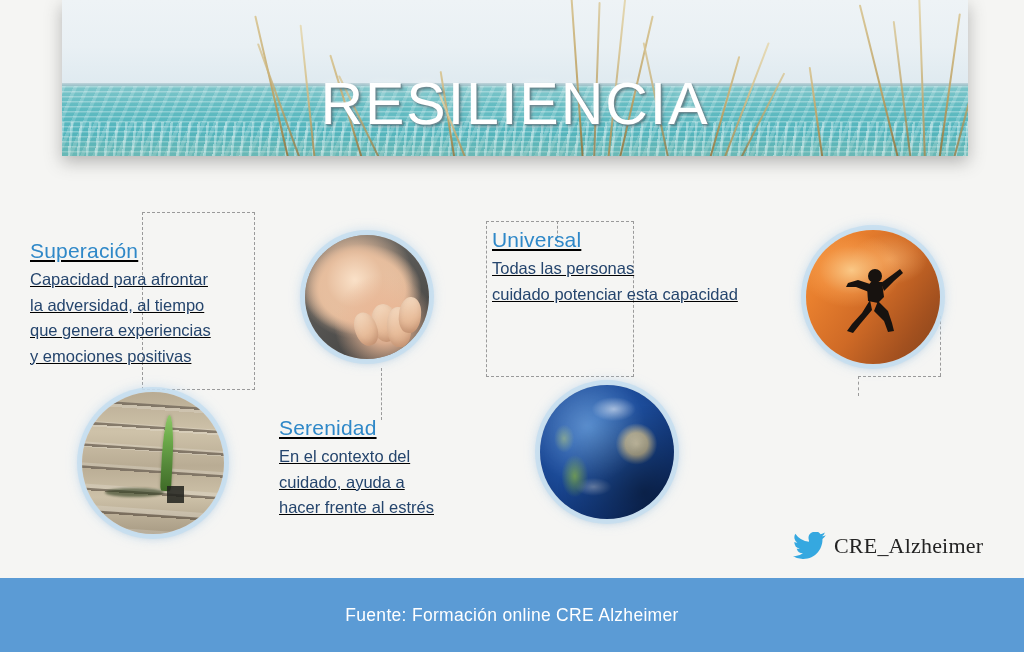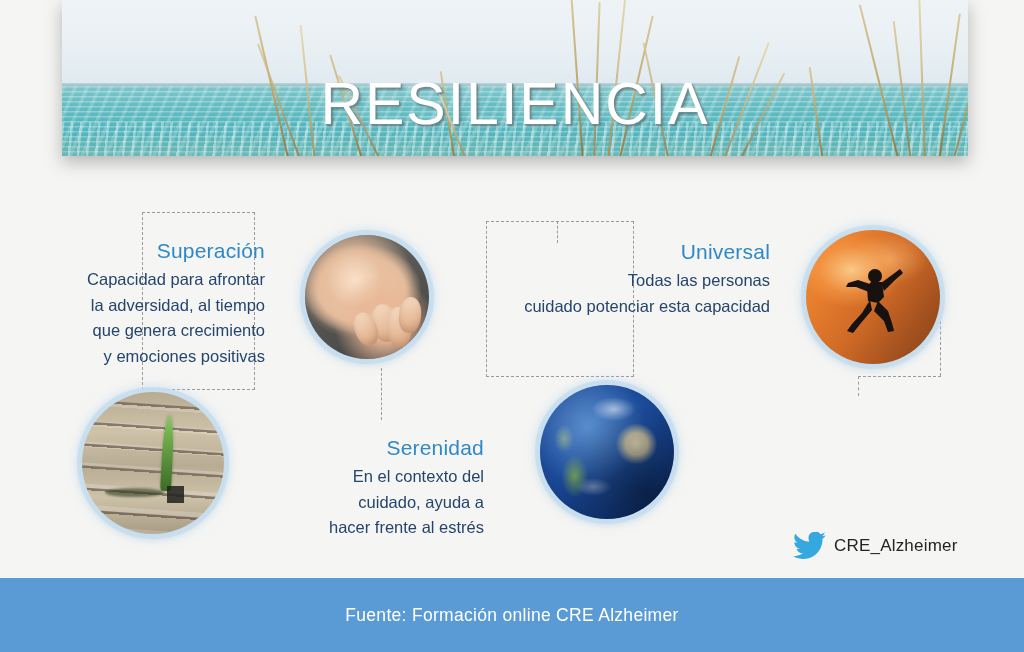--- a/index.html
+++ b/index.html
@@ -204,21 +204,21 @@
     width: 78px; height: 74px;
   }
   .dash-box {
     position: absolute;
     border: 1px dashed #9a9a9a;
   }
   .dash-v { position: absolute; border-left: 1px dashed #9a9a9a; width: 0; }
   .dash-h { position: absolute; border-top: 1px dashed #9a9a9a; height: 0; }
 
   
-  .block { position: absolute; text-align: right; }
+  .block { position: absolute; text-align: left; text-decoration: underline; }
   .block h3 {
     margin: 0 0 4px 0;
     font-family: "Liberation Sans", sans-serif;
     font-size: 21px;
     font-weight: 400;
     color: #2f88c8;
     letter-spacing: .2px;
   }
   .block p {
     margin: 0;
@@ -233,22 +233,22 @@
   
   .twitter {
     position: absolute;
     left: 793px;
     top: 532px;
     display: flex;
     align-items: center;
     gap: 8px;
   }
   .twitter .handle {
-    font-family: Liberation Sans, sans-serif;
-    font-size: 17px;
+    font-family: Liberation Serif, serif;
+    font-size: 22px;
     color: #232323;
     letter-spacing: .2px;
   }
 
   
   .footer {
     position: absolute;
     left: 0;
     top: 578px;
     width: 1024px;
@@ -346,32 +346,32 @@
           <path d="M44 38 L54 48 L58 60 L60 68 L54 69 L50 58 L40 48 Z"></path>
         </g>
       </svg>
     </div>
   </div>
 
   <div class="block" style="left:30px; top:239px; width:235px;">
     <h3>Superación</h3>
     <p>Capacidad para afrontar
 la adversidad, al tiempo
-que genera crecimiento
+que genera experiencias
 y emociones positivas</p>
   </div>
 
-  <div class="block" style="left:279px; top:436px; width:205px;">
+  <div class="block" style="left:279px; top:416px; width:205px;">
     <h3>Serenidad</h3>
     <p>En el contexto del
 cuidado, ayuda a
 hacer frente al estrés</p>
   </div>
 
-  <div class="block" style="left:492px; top:240px; width:278px;">
+  <div class="block" style="left:492px; top:228px; width:278px;">
     <h3>Universal</h3>
     <p>Todas las personas
 cuidado potenciar esta capacidad</p>
   </div>
 
   <div class="block" style="left:700px; top:403px; width:324px;">
   </div>
 
   <div class="twitter">
     <svg width="33" height="27" viewBox="0 0 33 27">

